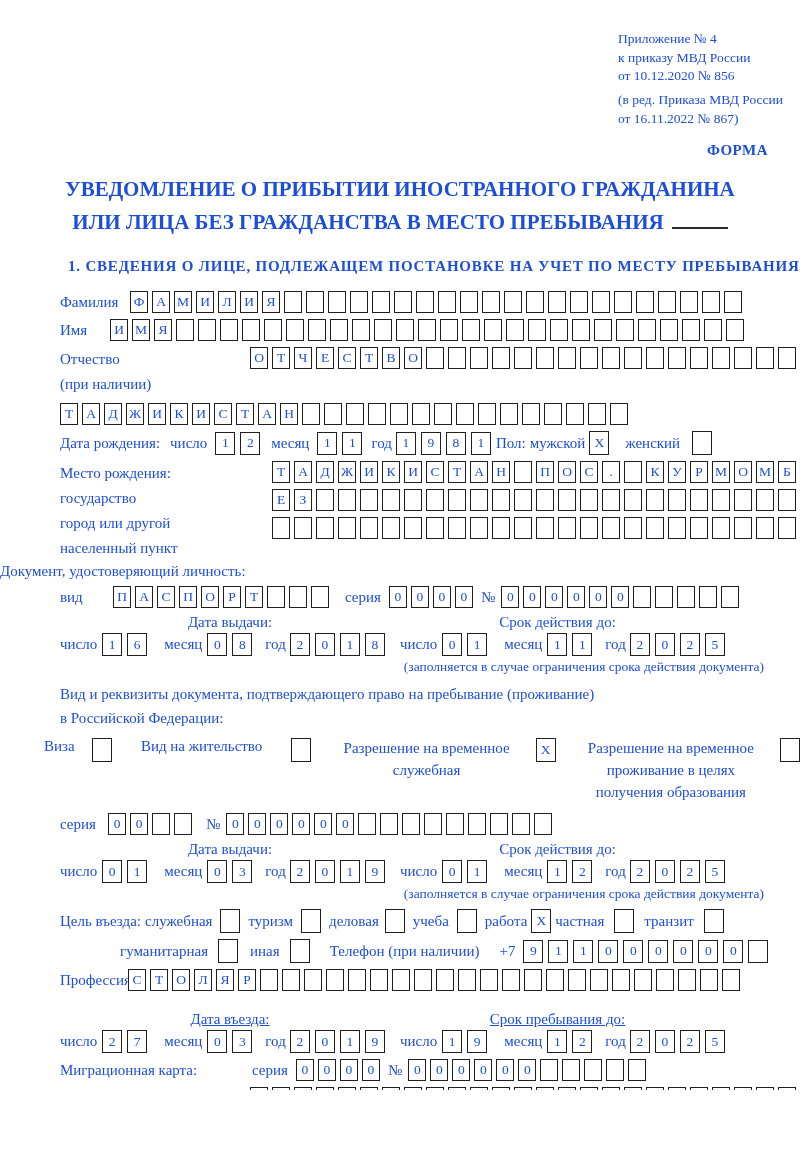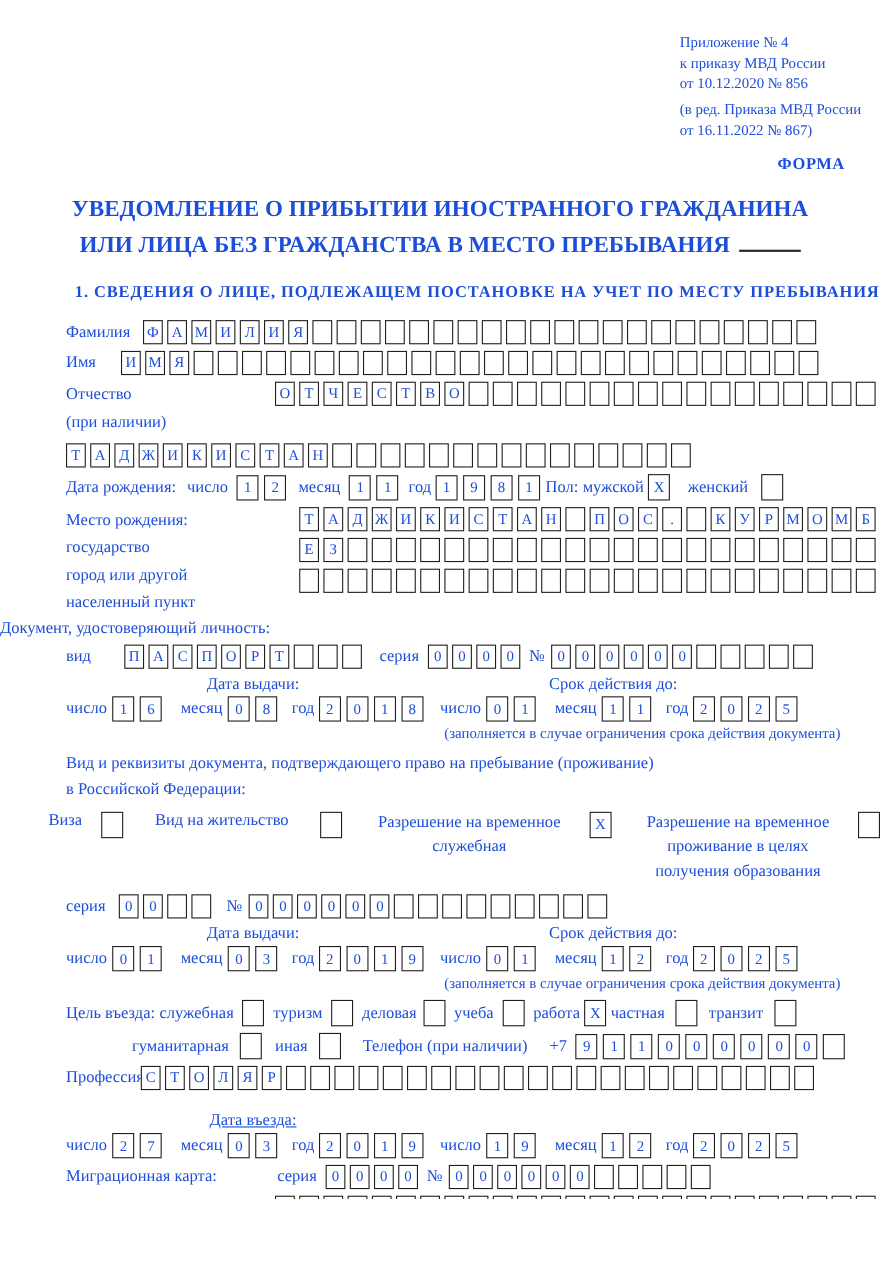--- a/index.html
+++ b/index.html
@@ -565,20 +565,21 @@
         <span class="cell"></span>
         <span class="cell"></span>
         <span class="cell"></span>
         <span class="cell"></span>
         <span class="cell"></span>
       </span>
   </div>
 
   <div class="row" style="margin-bottom:2px;margin-top:20px;text-decoration:underline;">
     <span class="col1">Дата въезда:</span>
+    <span class="col2">Срок пребывания до:</span>
   </div>
 
   <div class="row">
     <span class="grp w">
       <span class="dl">число</span>
       <span class="cells d">
           <span class="cell">2</span>
           <span class="cell">7</span>
         </span>
       <span class="dlm">месяц</span>

